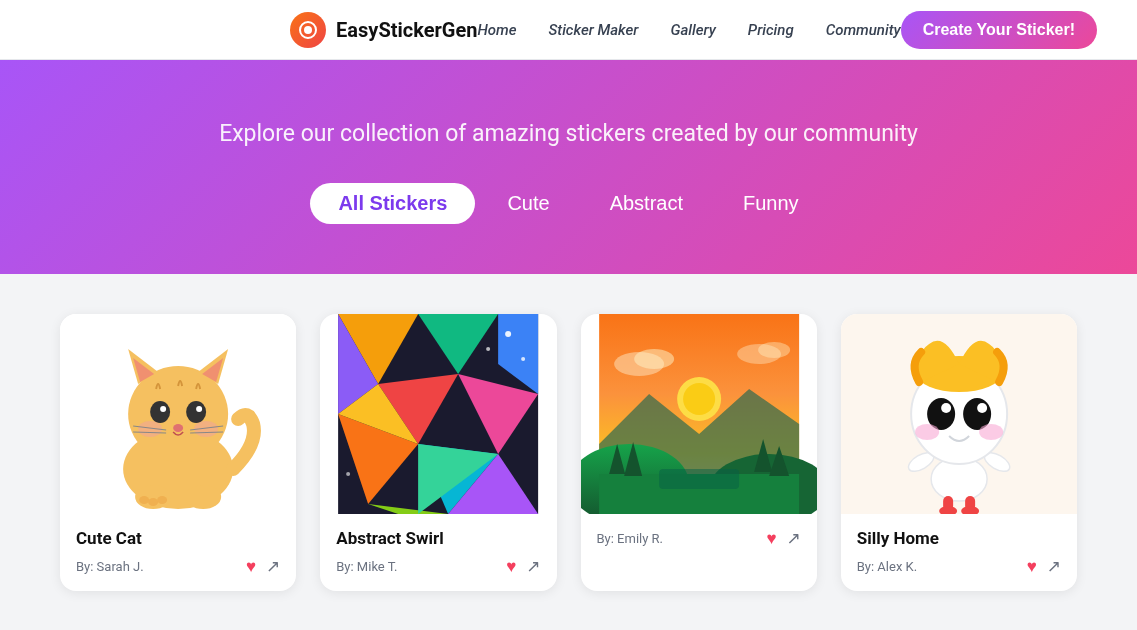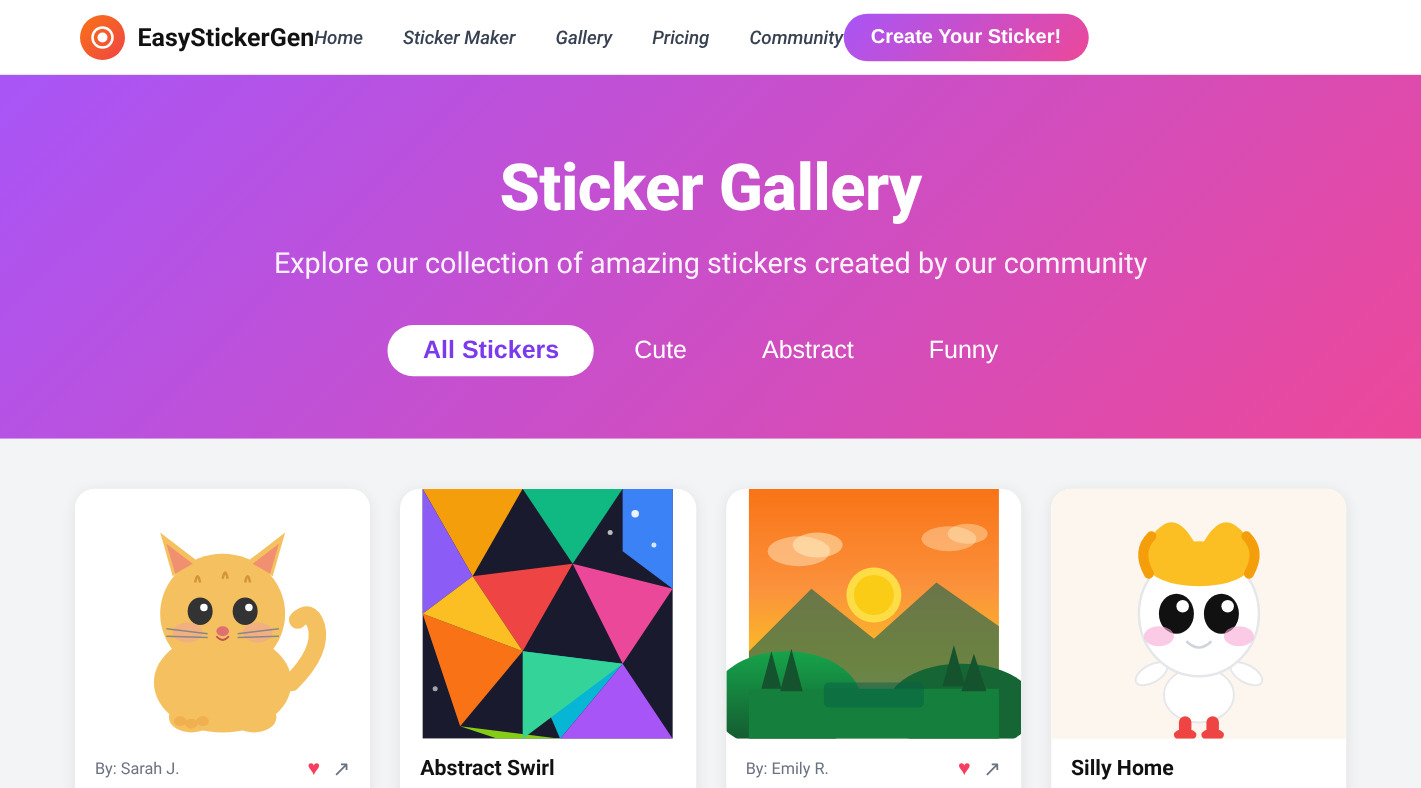--- a/index.html
+++ b/index.html
@@ -3,22 +3,22 @@
   <meta charset="utf-8">
   <style>
     * { box-sizing: border-box; margin: 0; padding: 0; }
     body { font-family: -apple-system, BlinkMacSystemFont, 'Segoe UI', Roboto, sans-serif; background: #f3f4f6; }
 
     
     .navbar {
       background: #fff;
       display: flex;
       align-items: center;
-      justify-content: flex-start;
-      padding: 0 64px;
+      justify-content: flex-end;
+      padding: 0 40px;
       height: 60px;
       border-bottom: 1px solid #e5e7eb;
     }
     .logo-area {
       display: flex;
       align-items: center;
       gap: 10px;
     }
     .logo-icon {
       width: 36px;
@@ -179,21 +179,20 @@
     <a class="nav-link">Home</a>
     <a class="nav-link">Sticker Maker</a>
     <a class="nav-link">Gallery</a>
     <a class="nav-link">Pricing</a>
     <a class="nav-link">Community</a>
   </div>
   <button class="cta-button">Create Your Sticker!</button>
 </nav>
 
 <section class="hero">
-  <h1 class="hero-title">Sticker Gallery</h1>
   <p class="hero-subtitle">Explore our collection of amazing stickers created by our community</p>
   <div class="filter-tabs">
     <button class="filter-tab active">All Stickers</button>
     <button class="filter-tab">Cute</button>
     <button class="filter-tab">Abstract</button>
     <button class="filter-tab">Funny</button>
   </div>
 </section>
 
 <section class="gallery-section">
@@ -238,20 +237,21 @@
           <ellipse cx="125" cy="183" rx="18" ry="12" fill="#f5c060"></ellipse>
 
           <path d="M155,155 Q180,130 175,110 Q170,95 160,105" stroke="#f5c060" stroke-width="14" fill="none" stroke-linecap="round"></path>
 
           <ellipse cx="66" cy="186" rx="5" ry="4" fill="#f0b050"></ellipse>
           <ellipse cx="75" cy="188" rx="5" ry="4" fill="#f0b050"></ellipse>
           <ellipse cx="84" cy="186" rx="5" ry="4" fill="#f0b050"></ellipse>
         </svg>
       </div>
       <div class="card-info">
+        <div class="card-title">Cute Cat</div>
         <div class="card-footer">
           <span class="card-author">By: Sarah J.</span>
           <div class="card-actions">
             <span class="action-icon heart-icon">♥</span>
             <span class="action-icon share-icon">↗</span>
           </div>
         </div>
       </div>
     </div>
 

